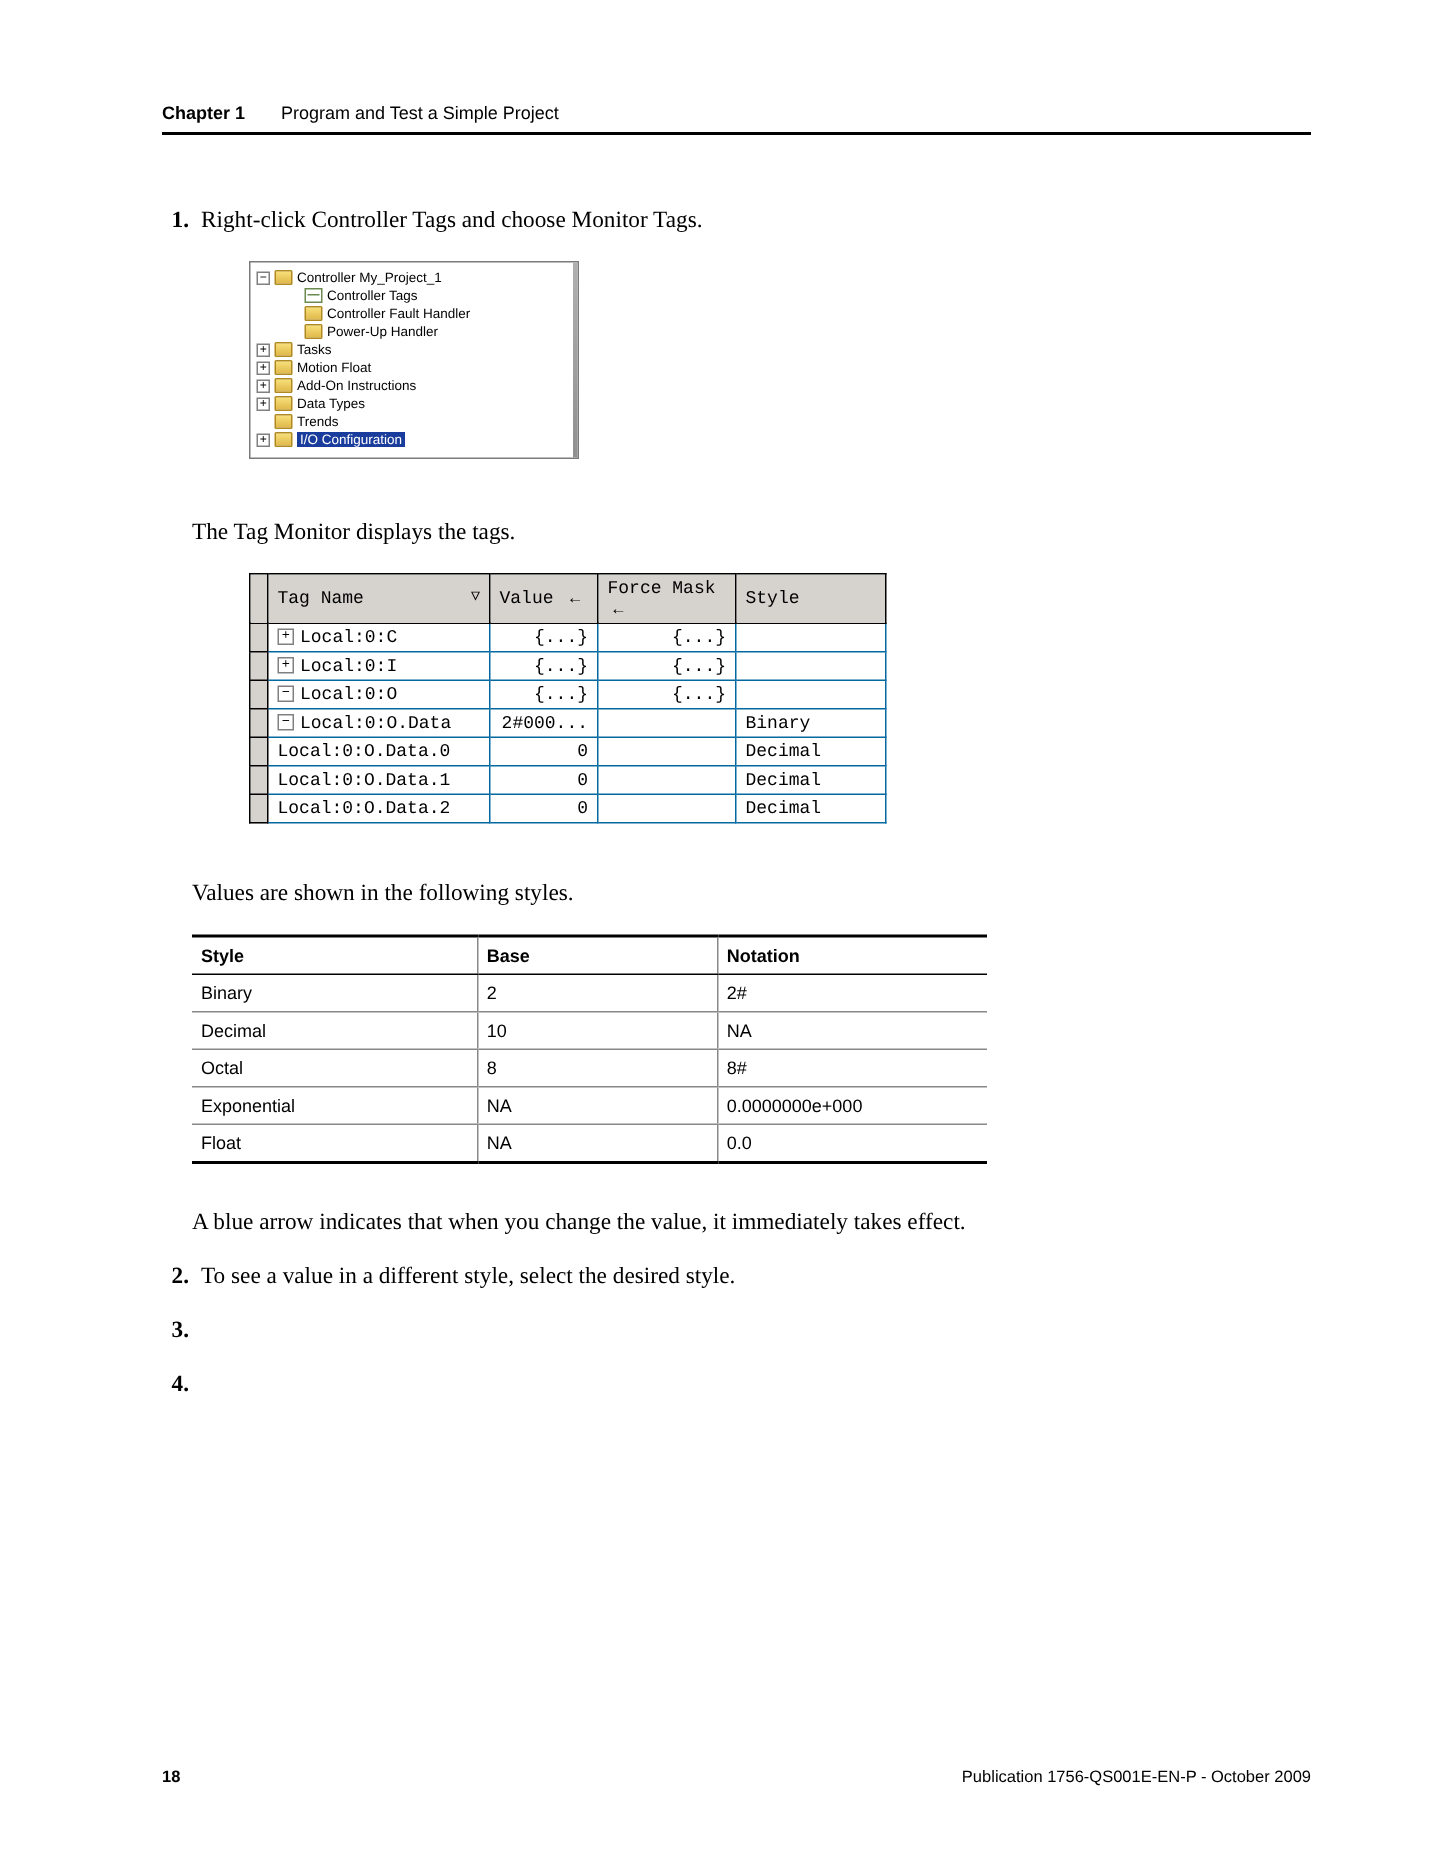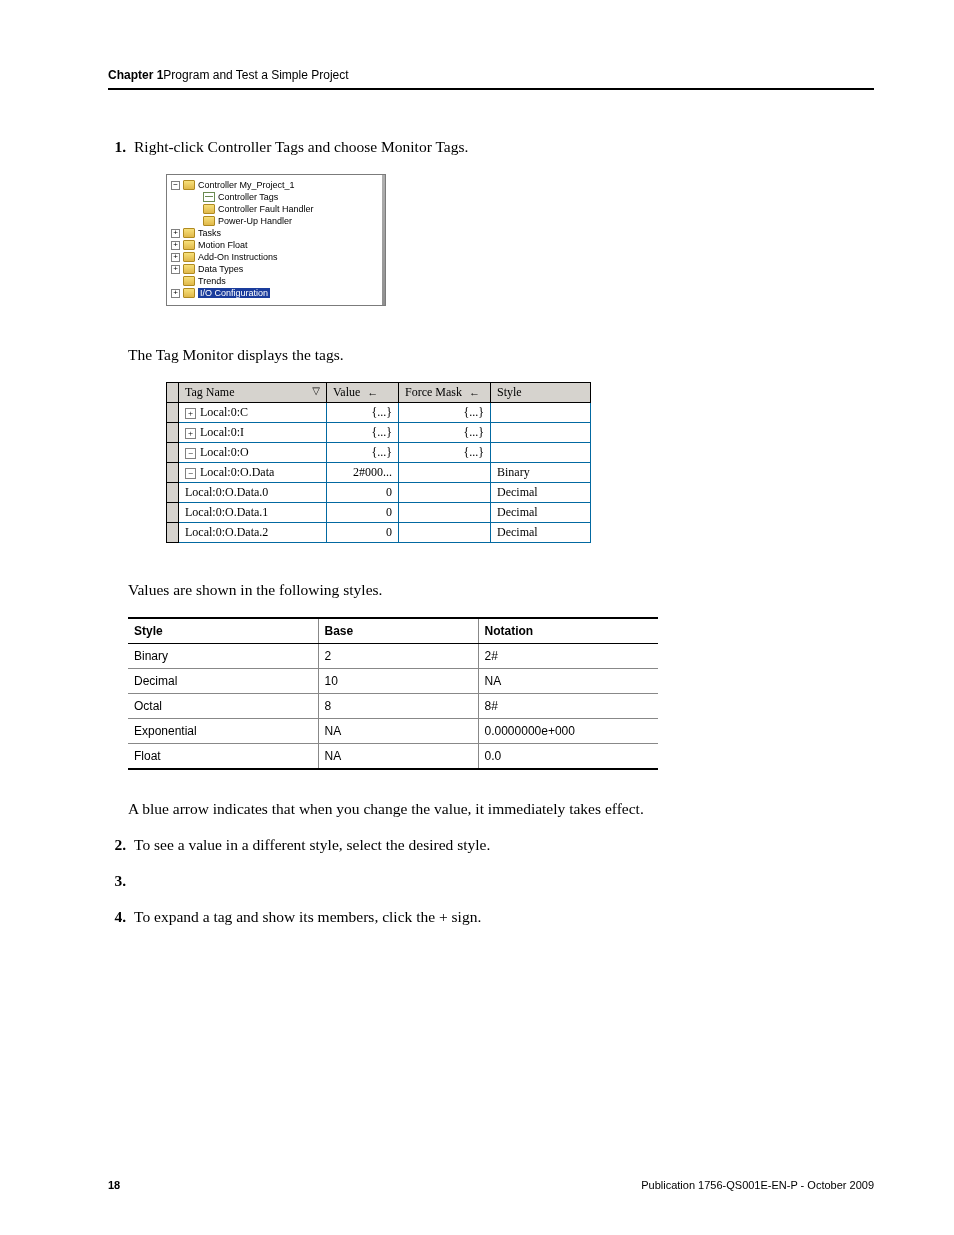--- a/index.html
+++ b/index.html
@@ -9,20 +9,21 @@
     background: #fff;
     font-family: Arial, Helvetica, sans-serif;
     color: #000;
     position: relative;
     padding: 68px 80px 0 108px;
     font-size: 13px;
   }
   .header-row {
     display: flex;
     align-items: baseline;
+    gap: 24px;
     padding-bottom: 6px;
     border-bottom: 2px solid #000;
     margin-bottom: 48px;
   }
   .chapter-label { font-weight: bold; font-size: 12px; }
   .chapter-title { font-size: 12px; }
   .step {
     display: flex;
     gap: 8px;
     margin: 0 0 18px 0;
@@ -66,21 +67,21 @@
   .folder-open { background: linear-gradient(#f7e07a,#e0b84a); border:1px solid #b08a20; border-radius:1px; }
   .tags-icon { background:#fff; border:1px solid #6a8a50; position:relative; }
   .tags-icon::before { content:""; position:absolute; left:1px; right:1px; top:3px; height:1px; background:#6a8a50; }
   .tree-sel { background:#1a3c9c; color:#fff; padding:0 2px; }
   .tree-ind0 { padding-left: 2px; }
   .tree-ind1 { padding-left: 22px; }
   
   .tagmon {
     margin: 0 0 38px 58px;
     border-collapse: collapse;
-    font-family: Liberation Serif, serif;
+    font-family: Liberation Mono, monospace;
     font-size: 12px;
     color:#000;
   }
   .tagmon th {
     background:#d6d3ce;
     border:1px solid #000;
     border-bottom:1px solid #000;
     font-weight: normal;
     text-align:left;
     padding:2px 6px;
@@ -332,19 +333,18 @@
 
 <div class="step">
   <span class="num">2.</span>
   <span>To see a value in a different style, select the desired style.</span>
 </div>
 <div class="step">
   <span class="num">3.</span>
 </div>
 <div class="step">
   <span class="num">4.</span>
-  <span>To expand a tag and show its members, click the + sign.</span>
 </div>
 
 <div class="footer">
   <span class="pagenum">18</span>
   <span>Publication 1756-QS001E-EN-P - October 2009</span>
 </div>
 
 </body></html>

